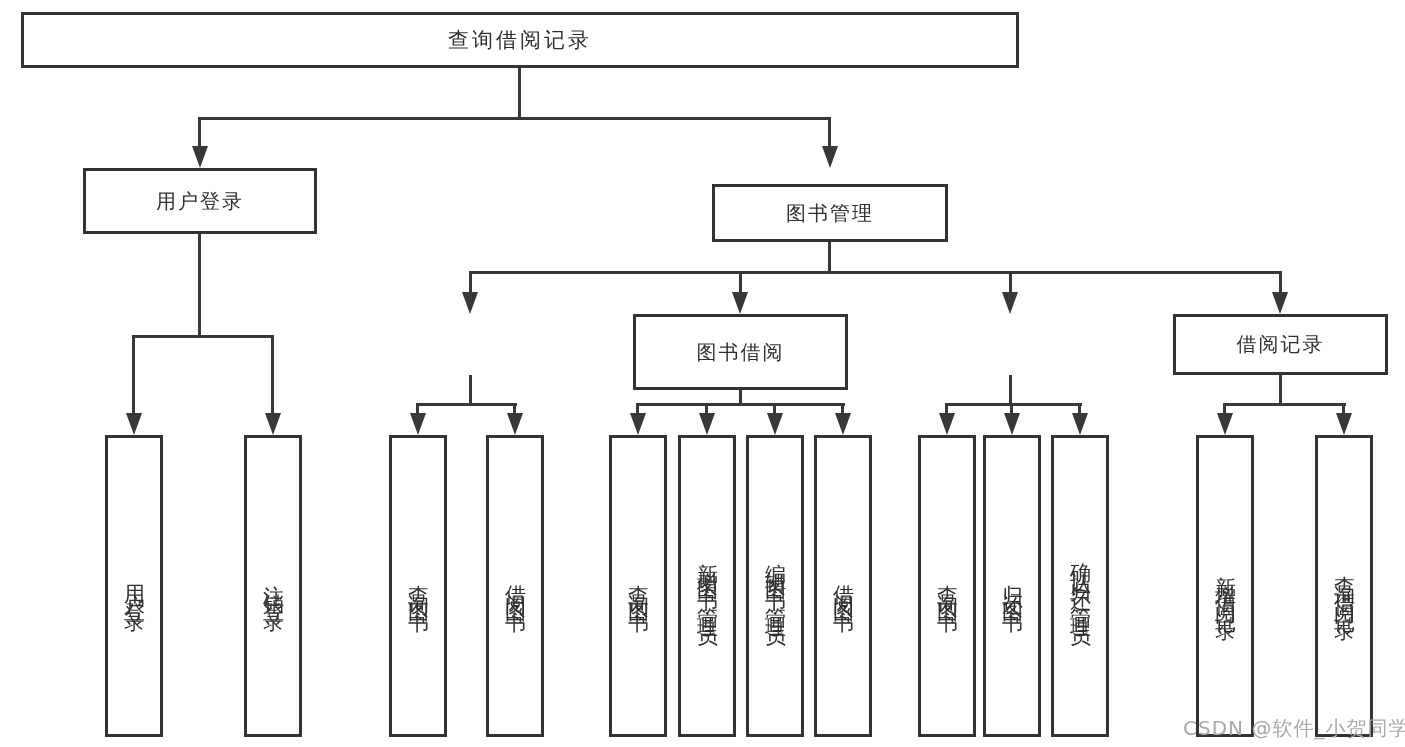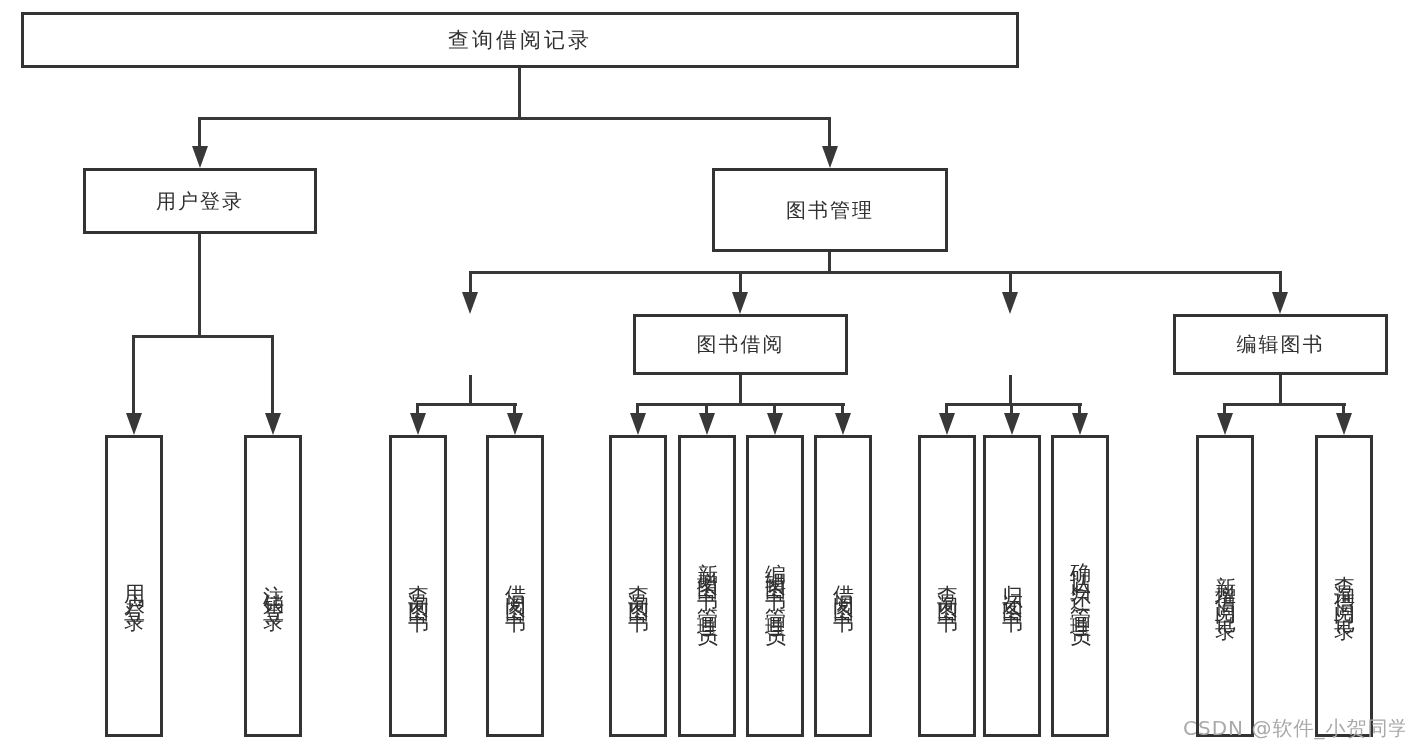--- a/index.html
+++ b/index.html
@@ -14,23 +14,23 @@
     border:3px solid #333333;display:flex;align-items:center;justify-content:center;
     color:#2f2f2f;z-index:10;
   }
   .node.h{font-size:20px;letter-spacing:2px;}
   .node.v{
     writing-mode:vertical-rl;text-orientation:mixed;
     font-size:21px;letter-spacing:9px;line-height:1.1;
   }
   #n-root{left:21px;top:12px;width:998px;height:56px;font-size:21px;letter-spacing:3px;}
   #n-user-login{left:83px;top:168px;width:234px;height:66px;}
-  #n-book-mgmt{left:712px;top:168px;width:236px;height:84px;text-align:right;}
+  #n-book-mgmt{left:712px;top:184px;width:236px;height:58px;text-align:right;}
   #n-new-book-rec{left:363px;top:314px;width:215px;height:61px;}
-  #n-book-borrow{left:633px;top:314px;width:215px;height:61px;}
+  #n-book-borrow{left:633px;top:314px;width:215px;height:76px;}
   #n-current-borrow{left:903px;top:314px;width:215px;height:61px;}
   #n-borrow-records{left:1173px;top:314px;width:215px;height:61px;}
   .leaf{top:435px;width:58px;height:302px;}
   #n-leaf-user-login{left:105px;}
   #n-leaf-logout{left:244px;}
   #n-leaf-query-book-rec{left:389px;}
   #n-leaf-borrow-book-rec{left:486px;}
   #n-leaf-query-book-borrow{left:609px;}
   #n-leaf-add-book{left:678px;}
   #n-leaf-edit-book{left:746px;}
@@ -58,21 +58,21 @@
 <body>
 
 <div id="stage">
 
   <div class="node h" id="n-root">查询借阅记录</div>
 
   <div class="node h" id="n-user-login">用户登录</div>
   <div class="node h" id="n-book-mgmt">图书管理</div>
 
   <div class="node h" id="n-book-borrow">图书借阅</div>
-  <div class="node h" id="n-borrow-records">编辑图书</div>
+  <div class="node h" id="n-borrow-records">借阅记录</div>
 
   <div class="node v leaf" id="n-leaf-user-login">用户登录</div>
   <div class="node v leaf" id="n-leaf-logout">注销登录</div>
   <div class="node v leaf" id="n-leaf-query-book-rec">查询图书</div>
   <div class="node v leaf" id="n-leaf-borrow-book-rec">借阅图书</div>
   <div class="node v leaf" id="n-leaf-query-book-borrow">查询图书</div>
   <div class="node v leaf" id="n-leaf-add-book">新增图书（管理员）</div>
   <div class="node v leaf" id="n-leaf-edit-book">编辑图书（管理员）</div>
   <div class="node v leaf" id="n-leaf-borrow-book">借阅图书</div>
   <div class="node v leaf" id="n-leaf-query-book-current">查询图书</div>

